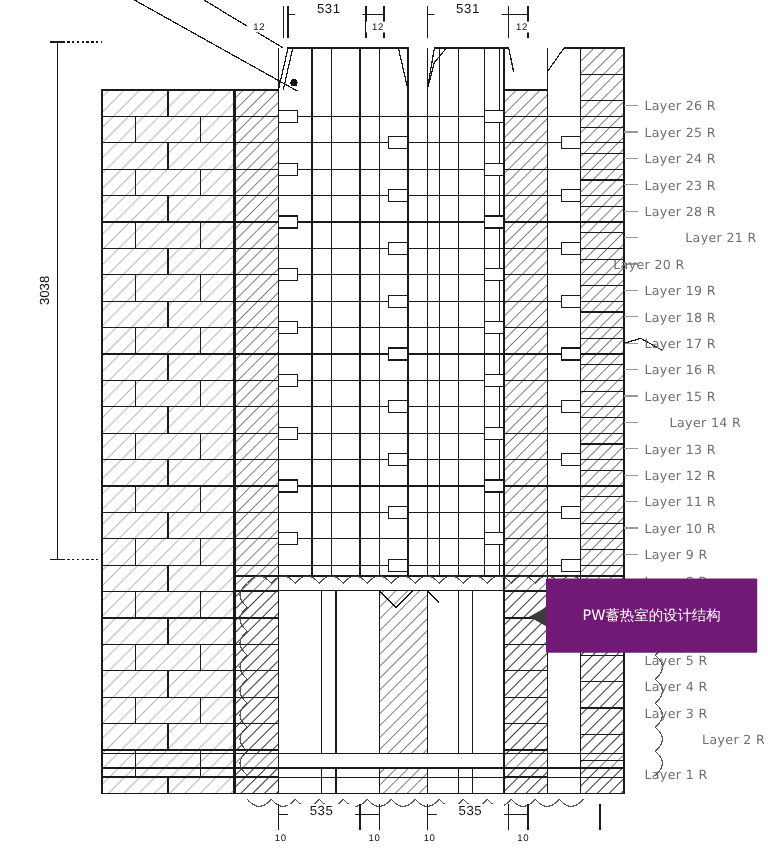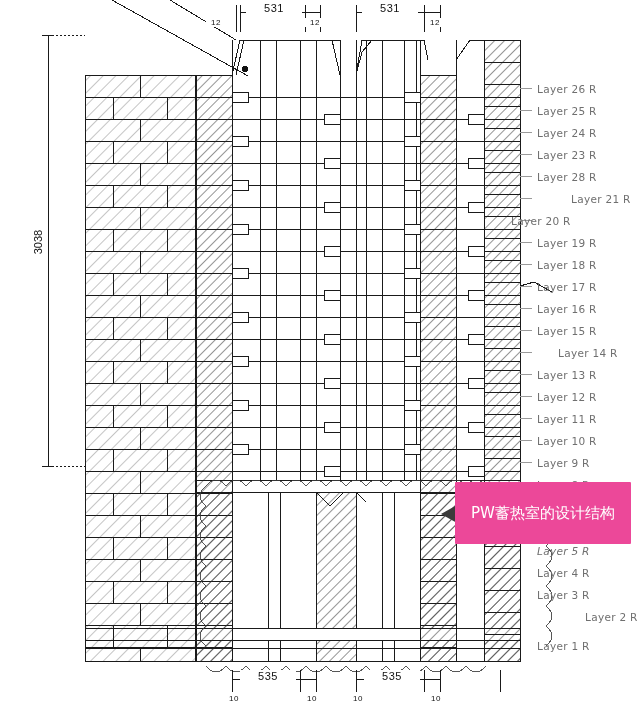--- a/index.html
+++ b/index.html
@@ -31,23 +31,23 @@
   .layer-label{
     font-size:10.5px;color:#6f6f6f;
     font-family:"DejaVu Sans", sans-serif;
     white-space:nowrap;
     letter-spacing:.3px;
   }
 
   
   #callout{
     position:absolute;left:455px;top:482px;width:176px;height:62px;
-    background:#ec4899;color:#fff;
+    background:#701a75;color:#fff;
     display:flex;align-items:center;justify-content:center;
-    text-align:right;font-size:15px;line-height:1.5;
+    text-align:right;font-size:12px;line-height:1.5;
     font-family:"DejaVu Sans", sans-serif;
     border-radius:1px;
   }
   #callout-tail{
     position:absolute;left:441px;top:505px;width:0;height:0;
     border-top:9px solid transparent;
     border-bottom:9px solid transparent;
     border-right:16px solid #3b3b3b;
   }
 
@@ -513,21 +513,21 @@
   <div class="abs layer-label" style="left:537px;top:325px;">Layer 15 R</div>
   <div class="abs layer-label" style="left:558px;top:347px;">Layer 14 R</div>
   <div class="abs layer-label" style="left:537px;top:369px;">Layer 13 R</div>
   <div class="abs layer-label" style="left:537px;top:391px;">Layer 12 R</div>
   <div class="abs layer-label" style="left:537px;top:413px;">Layer 11 R</div>
   <div class="abs layer-label" style="left:537px;top:435px;">Layer 10 R</div>
   <div class="abs layer-label" style="left:537px;top:457px;">Layer 9 R</div>
   <div class="abs layer-label" style="left:537px;top:479px;">Layer 8 R</div>
   <div class="abs layer-label" style="left:537px;top:501px;">Layer 7 R</div>
   <div class="abs layer-label" style="left:537px;top:523px;">Layer 6 R</div>
-  <div class="abs layer-label" style="left:537px;top:545px;font-style:italic;">Layer 5 R</div>
+  <div class="abs layer-label" style="left:537px;top:545px;">Layer 5 R</div>
   <div class="abs layer-label" style="left:537px;top:567px;">Layer 4 R</div>
   <div class="abs layer-label" style="left:537px;top:589px;">Layer 3 R</div>
   <div class="abs layer-label" style="left:537px;top:611px;margin-left:48px;">Layer 2 R</div>
   <div class="abs layer-label" style="left:537px;top:640px;">Layer 1 R</div>
 
   <div id="callout-tail"></div>
   <div id="callout">PW蓄热室的设计结构</div>
 
 
 </div>

